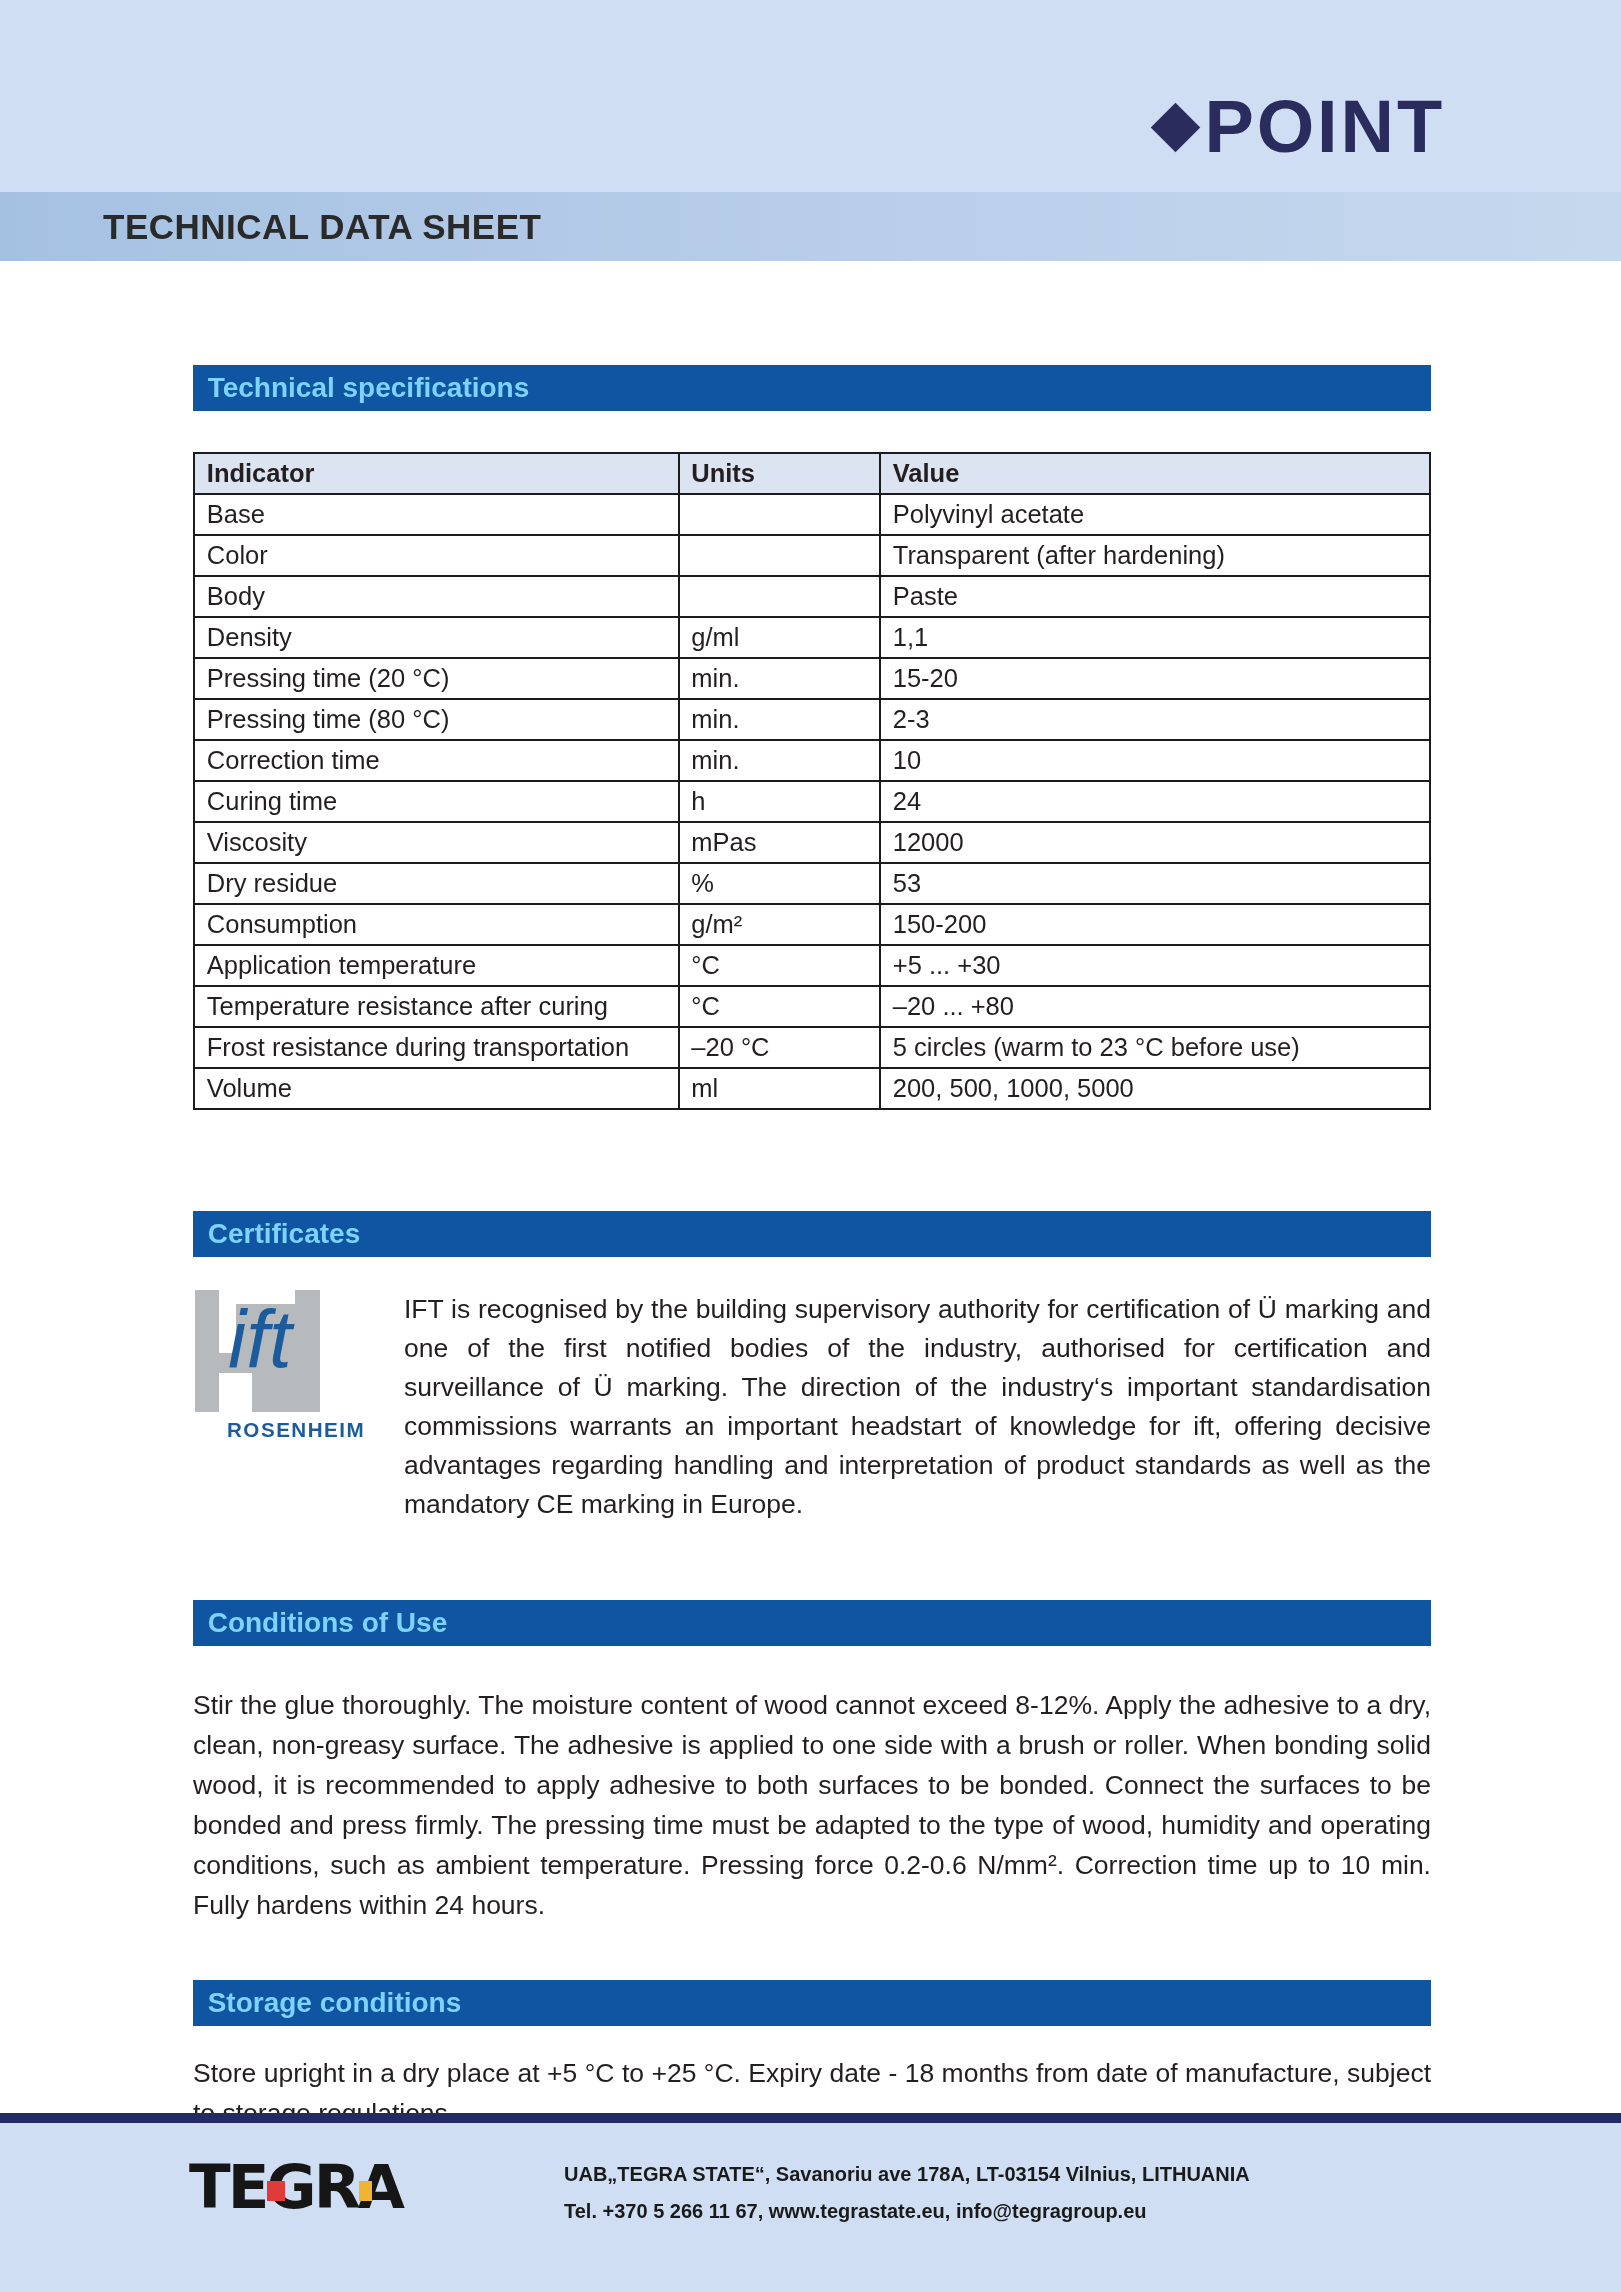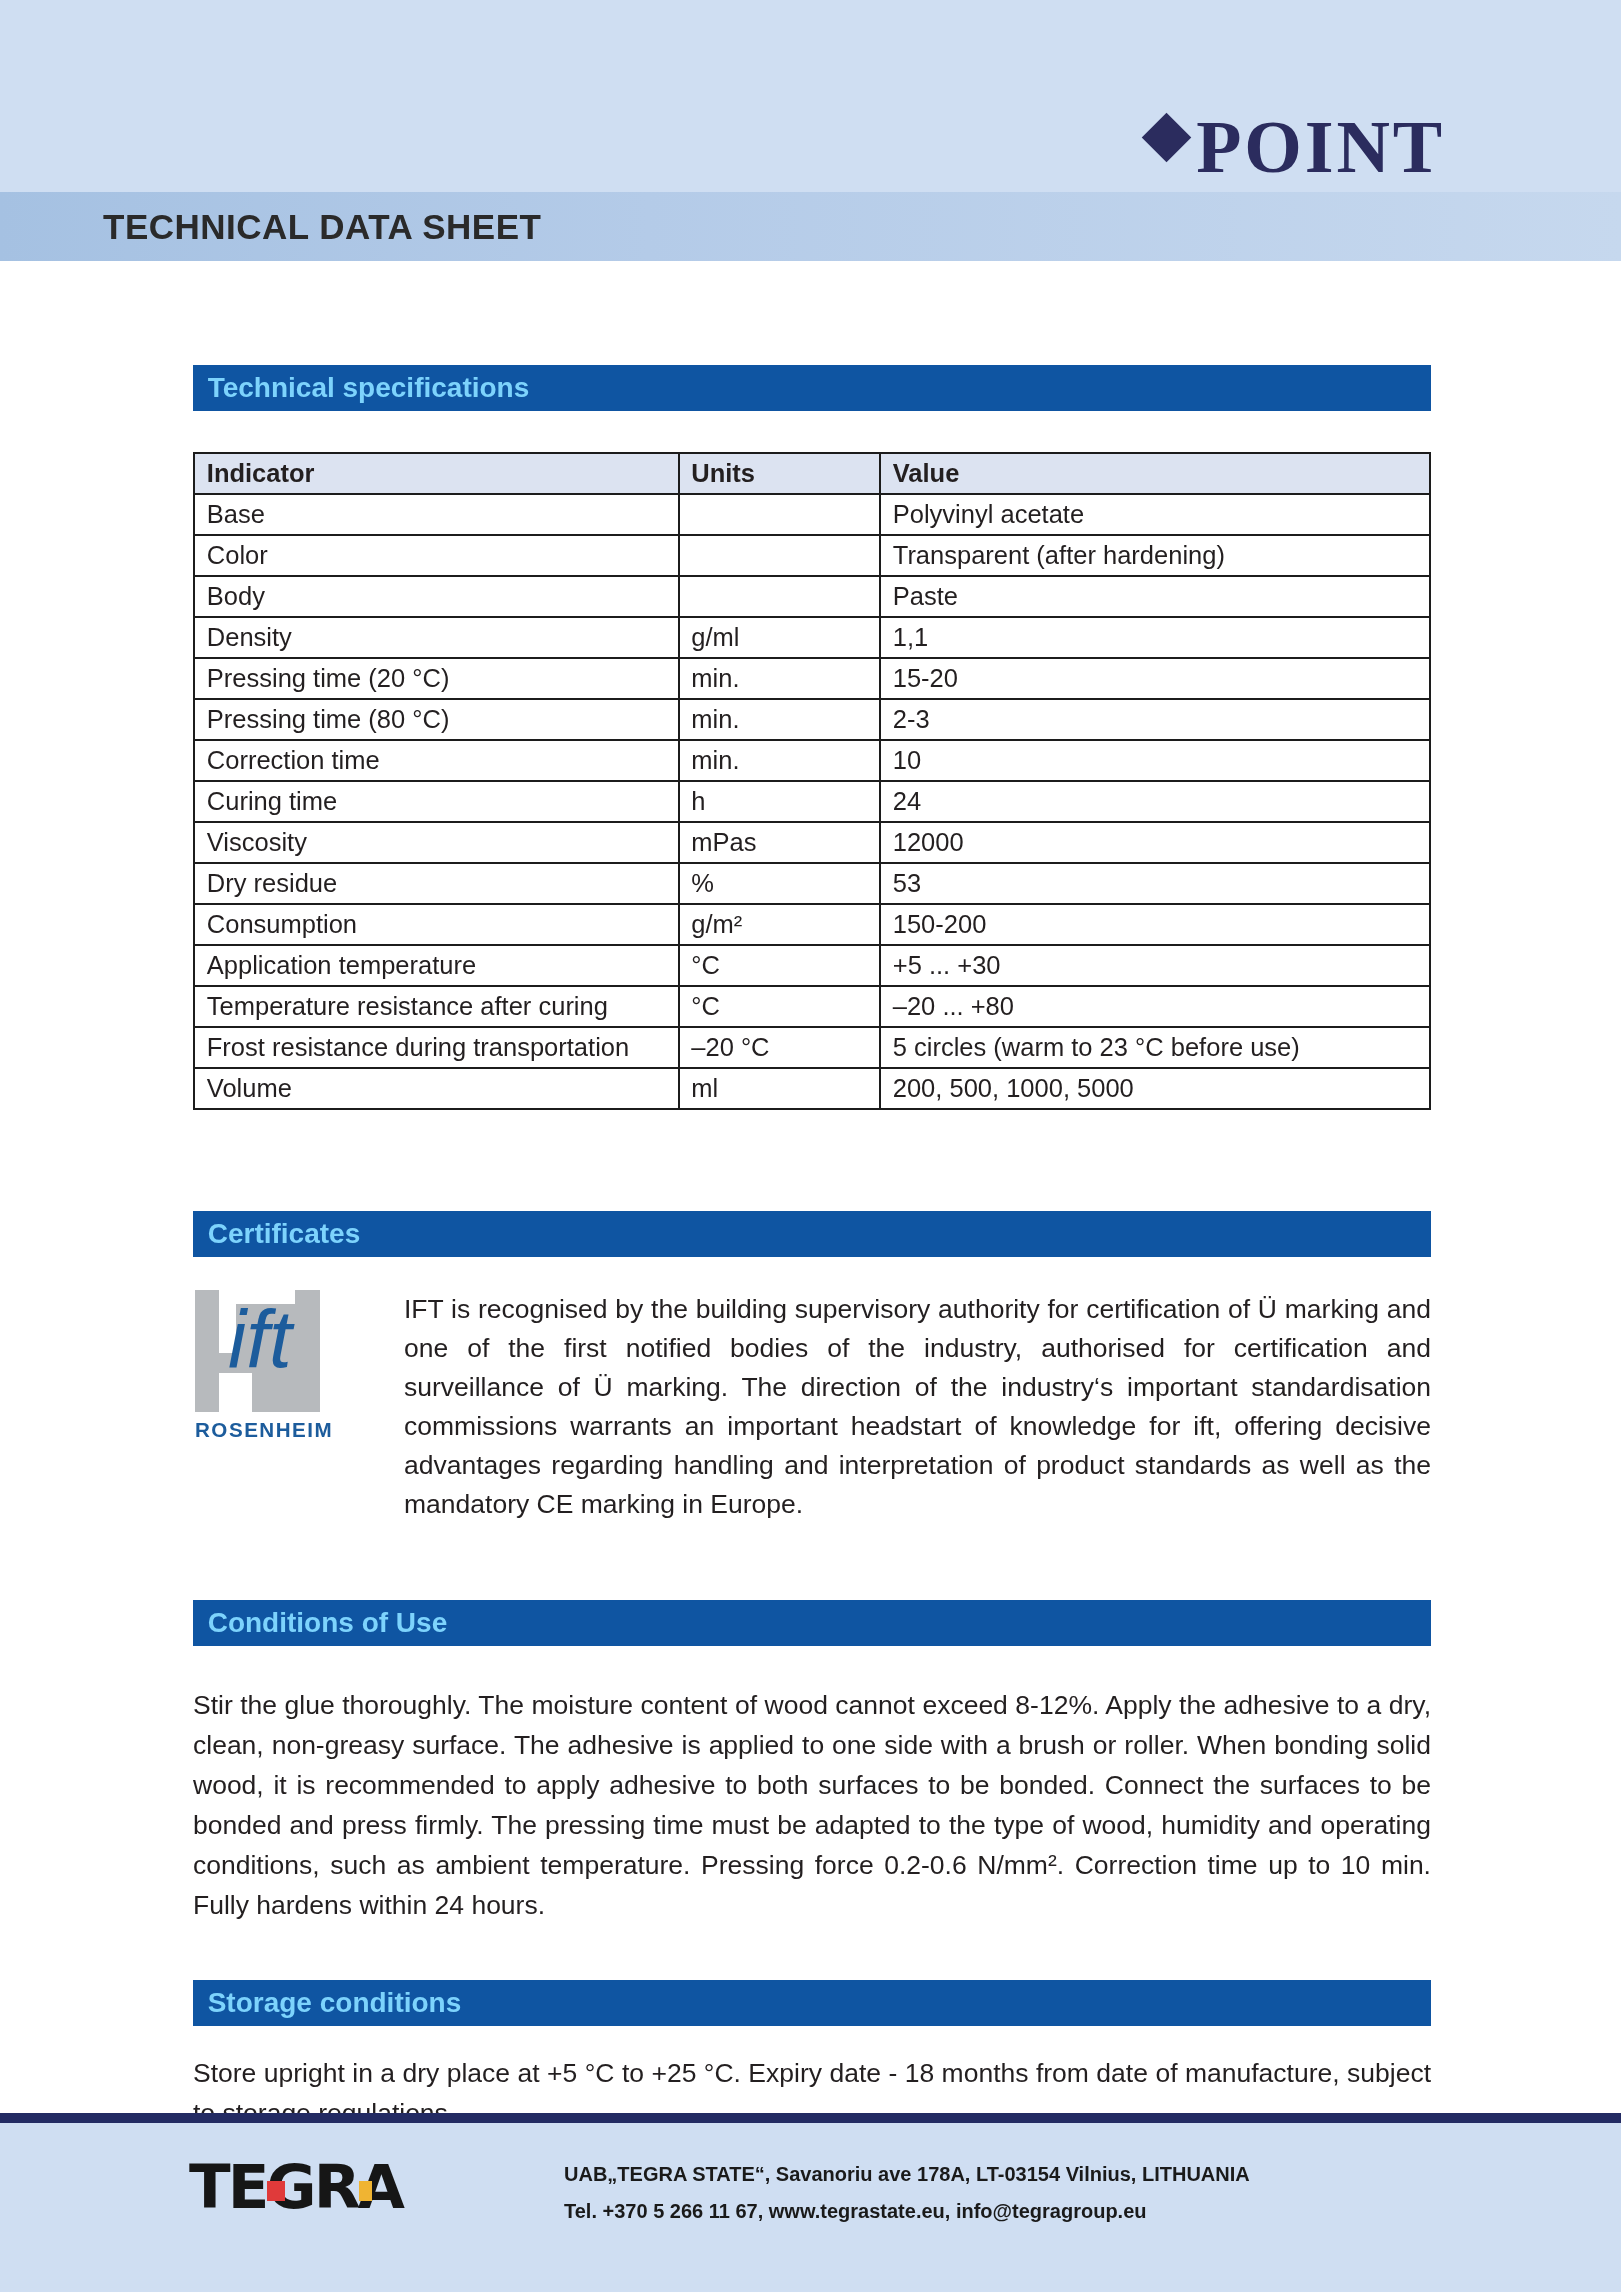--- a/index.html
+++ b/index.html
@@ -23,23 +23,23 @@
     position:absolute; right:176px; top:90px;
     display:flex; align-items:center;
   }
   .point-diamond {
     width:35px; height:35px;
     background:#2b2c5e;
     transform:rotate(45deg);
     margin-right:11.8px;
   }
   .point-text {
-    font-family:Liberation Serif, serif;
+    font-family:Liberation Sans, sans-serif;
     font-size:74px; font-weight:800;
-    color:#2b2c5e; letter-spacing:2.9px; line-height:1;margin-top:20px;
+    color:#2b2c5e; letter-spacing:2.9px; line-height:1;
   }
   .title-band {
     width:100%; height:69px;
     background:linear-gradient(to right, #a5c1e2 0%, #b4cbe8 40%, #c6d8ee 100%);
     display:flex; align-items:center;
     padding-left:103px;
   }
   .title-band h1 {
     font-size:35px; font-weight:700; color:#2a2a2a; letter-spacing:0.5px;
   }
@@ -115,21 +115,21 @@
   .ift-text {
     position:absolute; left:33px; top:7.8px;
     font-size:82px; line-height:1;
     color:#1c5c9c; font-weight:400;
     font-family:"Liberation Sans", sans-serif;
   }
   .ift-sub {
     margin-top:5.9px;
     color:#1c5c9c; font-size:20.6px; font-weight:700;
     letter-spacing:1.5px;
-    text-align:center; width:125px;
+    text-align:center; width:125px;margin-left:32px;
   }
   .cert-paragraph {
     margin-left:84px;
     width:1029px;
     font-size:26.5px; line-height:39px;
     text-align:justify;
   }
 
   
   .body-paragraph {

